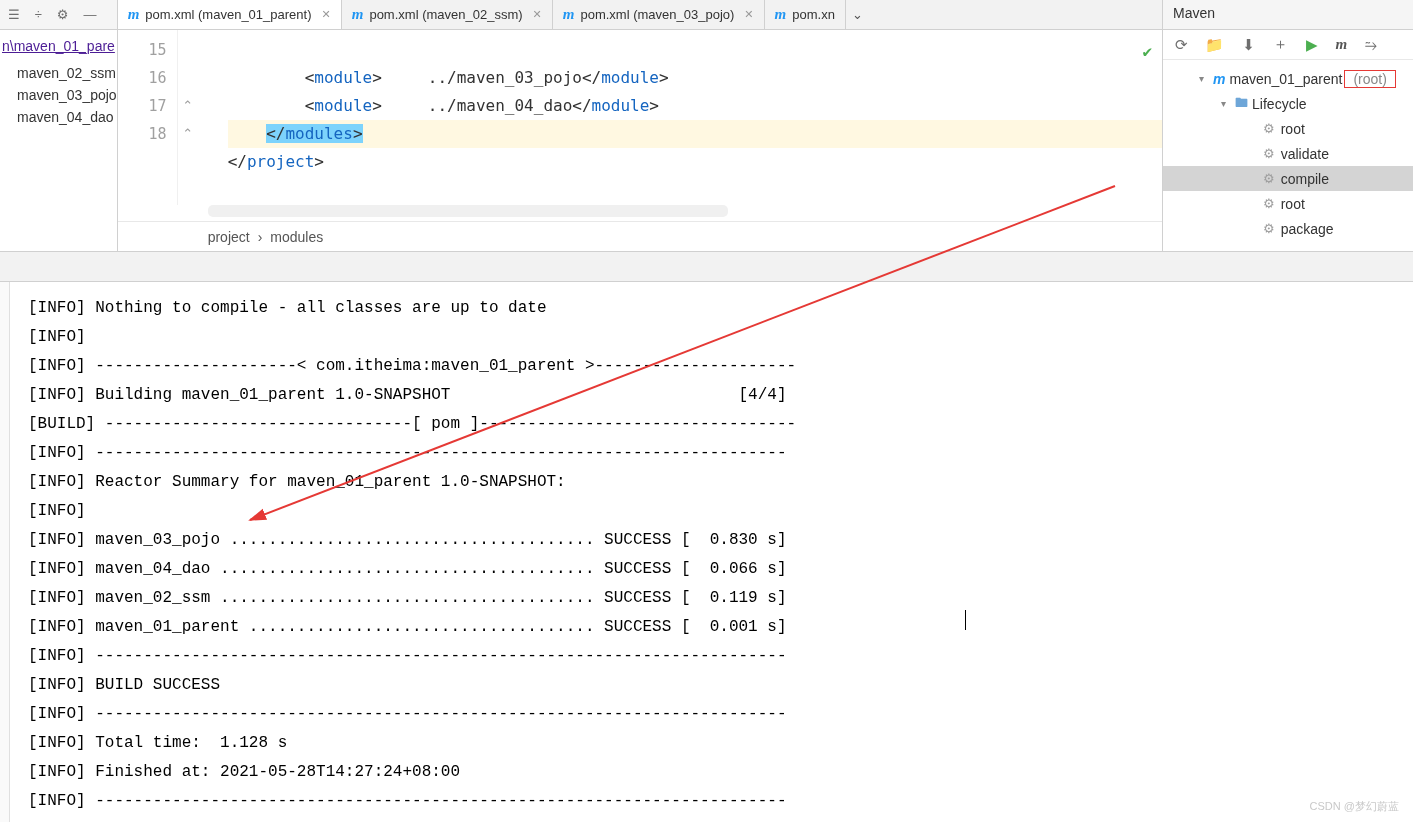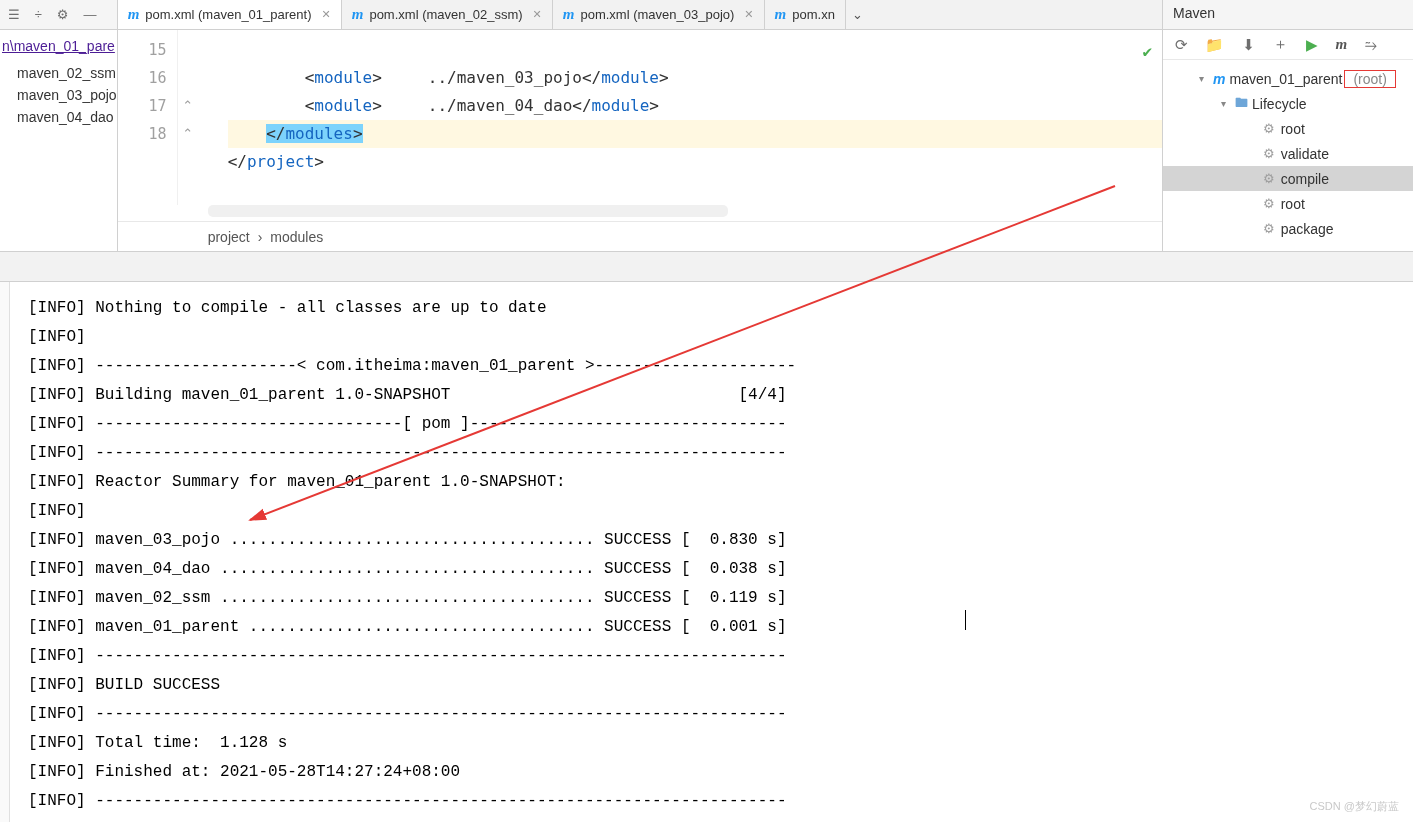--- a/index.html
+++ b/index.html
@@ -187,26 +187,26 @@
   </div>
 </div>
 
 <div class="console-sep"></div>
 <div class="console">
   <div class="console-gutter"></div>
   <div class="console-body"><span>[INFO] Nothing to compile - all classes are up to date</span>
 <span>[INFO]</span>
 <span>[INFO] ---------------------&lt; com.itheima:maven_01_parent &gt;---------------------</span>
 <span>[INFO] Building maven_01_parent 1.0-SNAPSHOT                              [4/4]</span>
-<span>[INFO] --------------------------------[ pom ]---------------------------------</span>
+<span>[BUILD] --------------------------------[ pom ]---------------------------------</span>
 <span>[INFO] ------------------------------------------------------------------------</span>
 <span>[INFO] Reactor Summary for maven_01_parent 1.0-SNAPSHOT:</span>
 <span>[INFO]</span>
 <span>[INFO] maven_03_pojo ...................................... SUCCESS [  0.830 s]</span>
-<span>[INFO] maven_04_dao ....................................... SUCCESS [  0.038 s]</span>
+<span>[INFO] maven_04_dao ....................................... SUCCESS [  0.066 s]</span>
 <span>[INFO] maven_02_ssm ....................................... SUCCESS [  0.119 s]</span>
 <span>[INFO] maven_01_parent .................................... SUCCESS [  0.001 s]</span>
 <span>[INFO] ------------------------------------------------------------------------</span>
 <span>[INFO] BUILD SUCCESS</span>
 <span>[INFO] ------------------------------------------------------------------------</span>
 <span>[INFO] Total time:  1.128 s</span>
 <span>[INFO] Finished at: 2021-05-28T14:27:24+08:00</span>
 <span>[INFO] ------------------------------------------------------------------------</span>
 <span class="text-cursor" style="left:955px; top:328px;"></span>
 </div>

